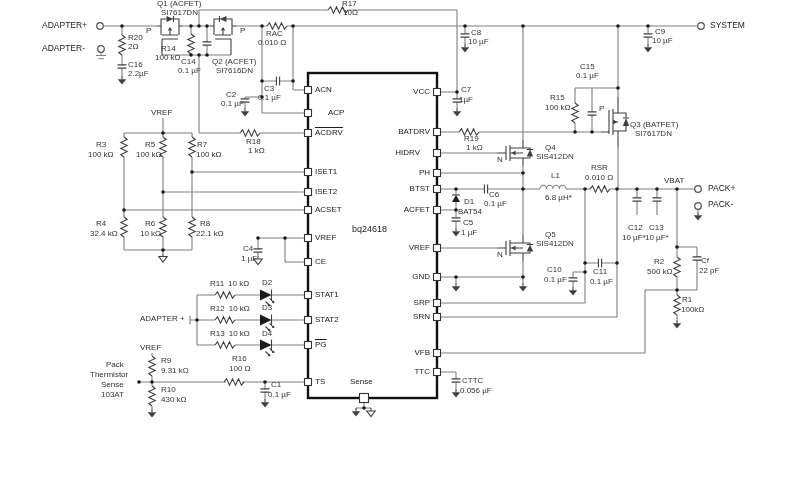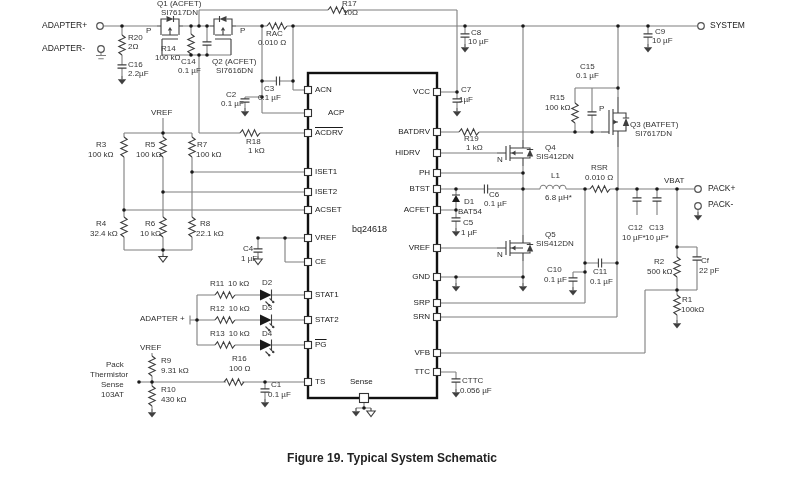--- a/index.html
+++ b/index.html
@@ -444,15 +444,14 @@
 <span class="lb" style="left:622px;top:234px">10 µF*</span>
 <span class="lb" style="left:649px;top:224px">C13</span>
 <span class="lb" style="left:645px;top:234px">10 µF*</span>
 <span class="lb" style="left:654px;top:258px">R2</span>
 <span class="lb" style="left:647px;top:268px">500 kΩ</span>
 <span class="lb" style="left:701px;top:257px">Cf</span>
 <span class="lb" style="left:699px;top:267px">22 pF</span>
 <span class="lb" style="left:682px;top:296px">R1</span>
 <span class="lb" style="left:681px;top:306px">100kΩ</span>
 
-<div class="figtitle">Figure 19.  Typical System Schematic</div>
 
 </div>
 
 </body></html>

